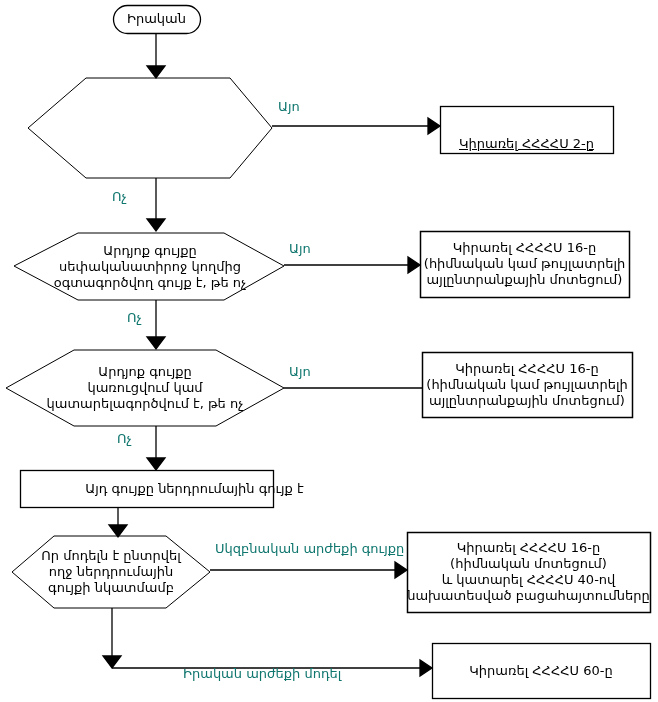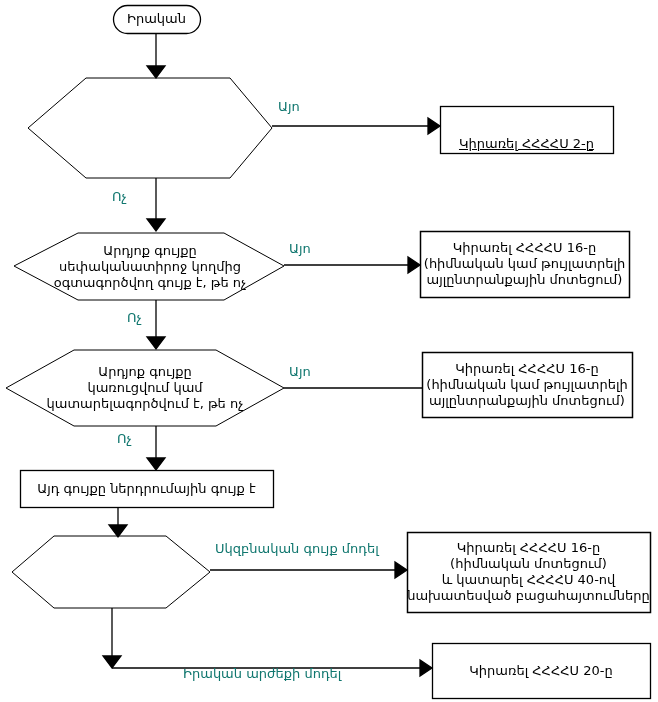--- a/index.html
+++ b/index.html
@@ -112,32 +112,35 @@
 այլընտրանքային մոտեցում)</div>
 
   <div class="node" style="left:15px;  top:350px; width:260px; height:76px;">Արդյոք գույքը
 կառուցվում կամ
 կատարելագործվում է, թե ոչ</div>
 
   <div class="node" style="left:422px; top:352px; width:210px; height:65px;">Կիրառել ՀՀՀՀՍ 16-ը
 (հիմնական կամ թույլատրելի
 այլընտրանքային մոտեցում)</div>
 
-  <div class="node" style="left:20px;  top:470px; width:253px; height:37px;">Այդ գույքը ներդրումային գույք է</div>
+  <div class="node" style="left:20px;  top:470px; width:253px; height:37px;padding-left:48px;">Այդ գույքը ներդրումային գույք է</div>
 
+  <div class="node" style="left:16px;  top:536px; width:190px; height:72px;">Որ մոդելն է ընտրվել
+ողջ ներդրումային
+գույքի նկատմամբ</div>
 
   <div class="node" style="left:407px; top:532px; width:243px; height:80px;">Կիրառել ՀՀՀՀՍ 16-ը
 (հիմնական մոտեցում)
 և կատարել ՀՀՀՀՍ 40-ով
 նախատեսված բացահայտումները</div>
 
-  <div class="node" style="left:432px; top:643px; width:218px; height:55px;">Կիրառել ՀՀՀՀՍ 20-ը</div>
+  <div class="node" style="left:432px; top:643px; width:218px; height:55px;">Կիրառել ՀՀՀՀՍ 60-ը</div>
 
   <div class="edge-label" style="left:278px; top:99px;">Այո</div>
   <div class="edge-label" style="left:112px; top:189px;">Ոչ</div>
   <div class="edge-label" style="left:289px; top:241px;">Այո</div>
   <div class="edge-label" style="left:127px; top:310px;">Ոչ</div>
   <div class="edge-label" style="left:289px; top:364px;">Այո</div>
   <div class="edge-label" style="left:117px; top:431px;">Ոչ</div>
-  <div class="edge-label" style="left:215px; top:541px;">Սկզբնական գույք մոդել</div>
+  <div class="edge-label" style="left:215px; top:541px;">Սկզբնական արժեքի գույքը</div>
   <div class="edge-label" style="left:183px; top:641px;margin-top:25px;">Իրական արժեքի մոդել</div>
 
 </div>
 
 </body></html>

